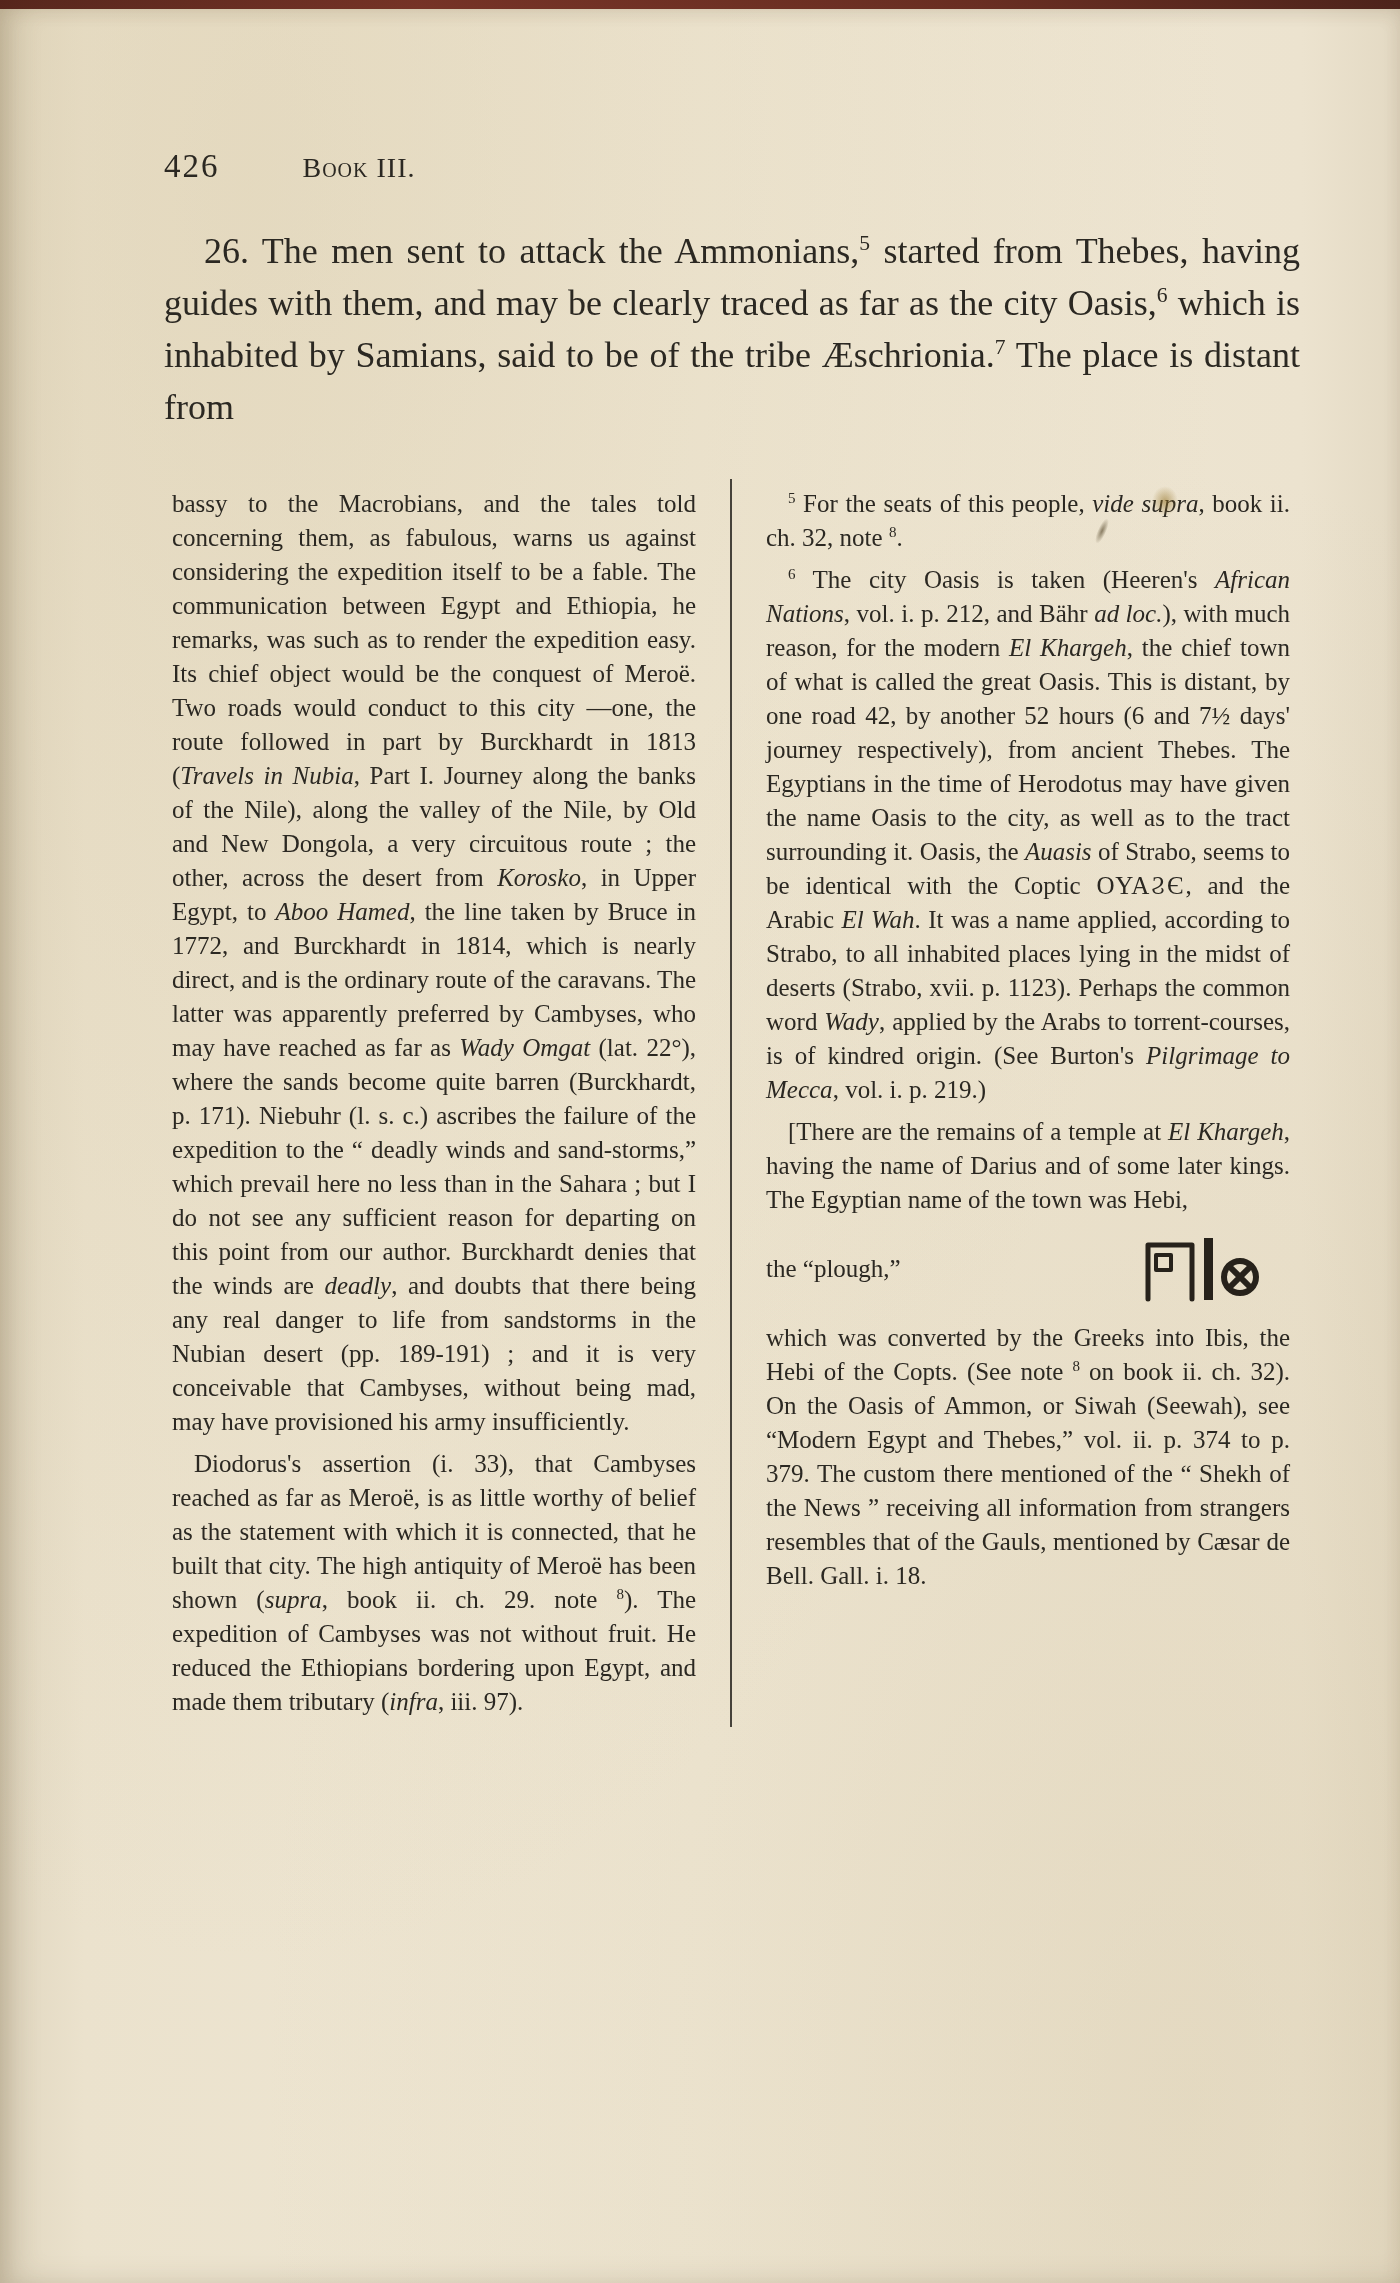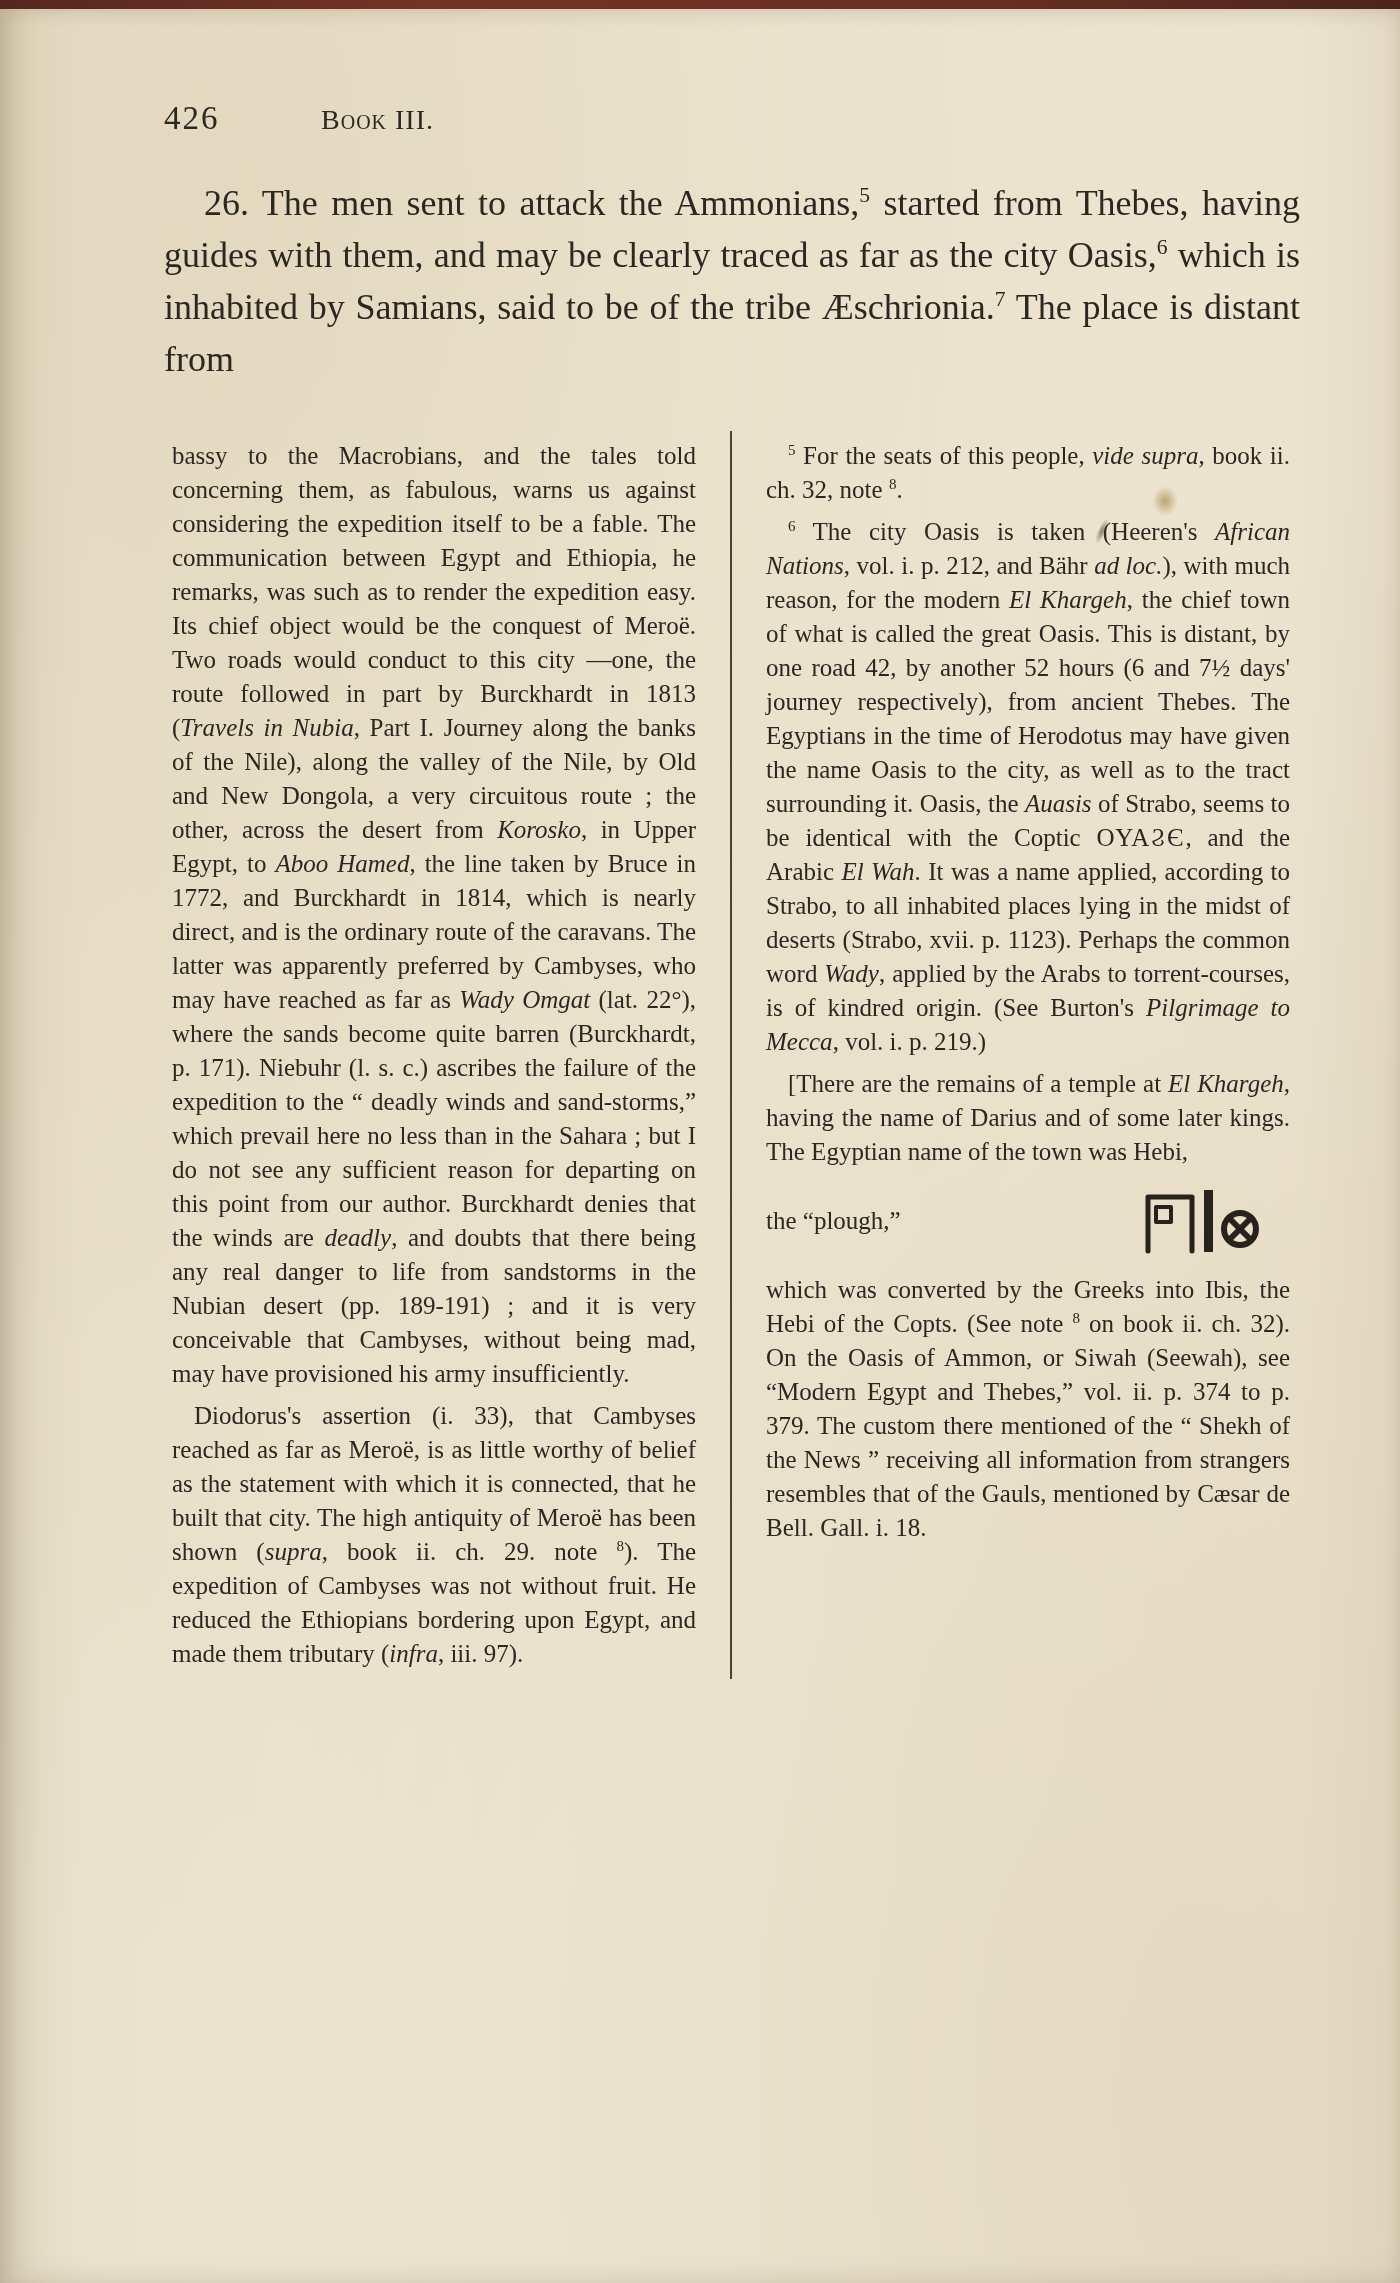--- a/index.html
+++ b/index.html
@@ -22,24 +22,25 @@
     position:absolute; top:0; left:0; right:0; height:9px;
     background:linear-gradient(90deg,#4a160e,#6b2318 30%,#5d1d12 70%,#3f120b);
     opacity:.9;
   }
   .content { width:1136px; }
   
   .running-head {
     display:flex; align-items:baseline;
     font-size:28px; letter-spacing:1px;
     margin-bottom:40px;
+    margin-top:48px;
   }
   .running-head .pagenum { width:120px; font-size:33px; letter-spacing:2px; }
   .running-head .title { flex:1; text-align:center; letter-spacing:2.5px; font-size:27px; }
-  .running-head .book { width:150px; text-align:right; font-variant:small-caps; font-size:28px; letter-spacing:1px; }
+  .running-head .book { width:150px; text-align:center; font-variant:small-caps; font-size:28px; letter-spacing:1px; }
   
   .main-text p {
     margin:0;
     font-size:36px;
     line-height:52px;
     text-align:justify;
     text-indent:40px;
   }
   sup { vertical-align:super; font-size:60%; line-height:0; }
   

